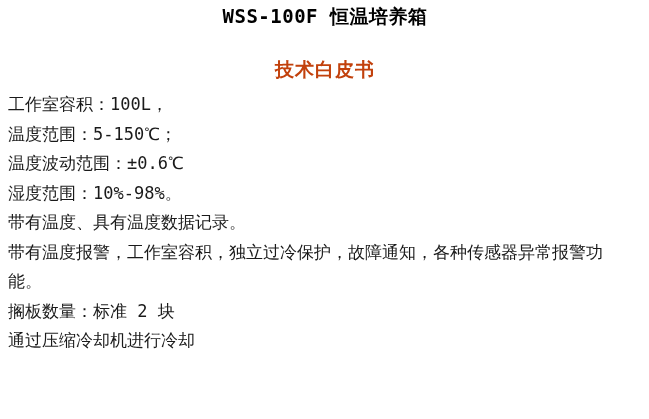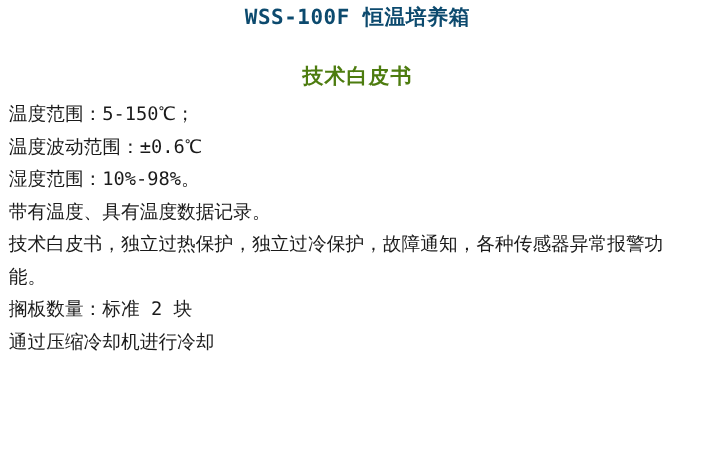--- a/index.html
+++ b/index.html
@@ -18,30 +18,30 @@
     background: #ffffff;
     color: #1a1a1a;
     font-family: "DejaVu Sans Mono", "Liberation Serif", serif;
   }
   .doc-title {
     margin: 5px 0 0 0;
     font-size: 19px;
     line-height: 22px;
     font-weight: bold;
     text-align: center;
-    color: #0c4a6e;
+    color: #000000;
     letter-spacing: 0.5px;
   }
   .doc-subtitle {
     margin: 31px 0 0 0;
     font-size: 19px;
     line-height: 22px;
     font-weight: bold;
     text-align: center;
-    color: #4d7c0f;
+    color: #c2410c;
     letter-spacing: 1px;
   }
   .doc-body {
     margin-top: 10px;
   }
   .doc-line {
     margin: 0;
     font-size: 17px;
     line-height: 29.5px;
     font-weight: normal;
@@ -55,21 +55,22 @@
 </style>
 </head>
 <body>
 
 <div class="page">
   <h1 class="doc-title">WSS-100F 恒温培养箱</h1>
 
   <h2 class="doc-subtitle">技术白皮书</h2>
 
   <div class="doc-body">
+    <p class="doc-line">工作室容积：100L，</p>
     <p class="doc-line">温度范围：5-150℃；</p>
     <p class="doc-line">温度波动范围：±0.6℃</p>
     <p class="doc-line">湿度范围：10%-98%。</p>
     <p class="doc-line">带有温度、具有温度数据记录。</p>
-    <p class="doc-line constrained">技术白皮书，独立过热保护，独立过冷保护，故障通知，各种传感器异常报警功能。</p>
+    <p class="doc-line constrained">带有温度报警，工作室容积，独立过冷保护，故障通知，各种传感器异常报警功能。</p>
     <p class="doc-line">搁板数量：标准 2 块</p>
     <p class="doc-line">通过压缩冷却机进行冷却</p>
   </div>
 </div>
 
 </body></html>

